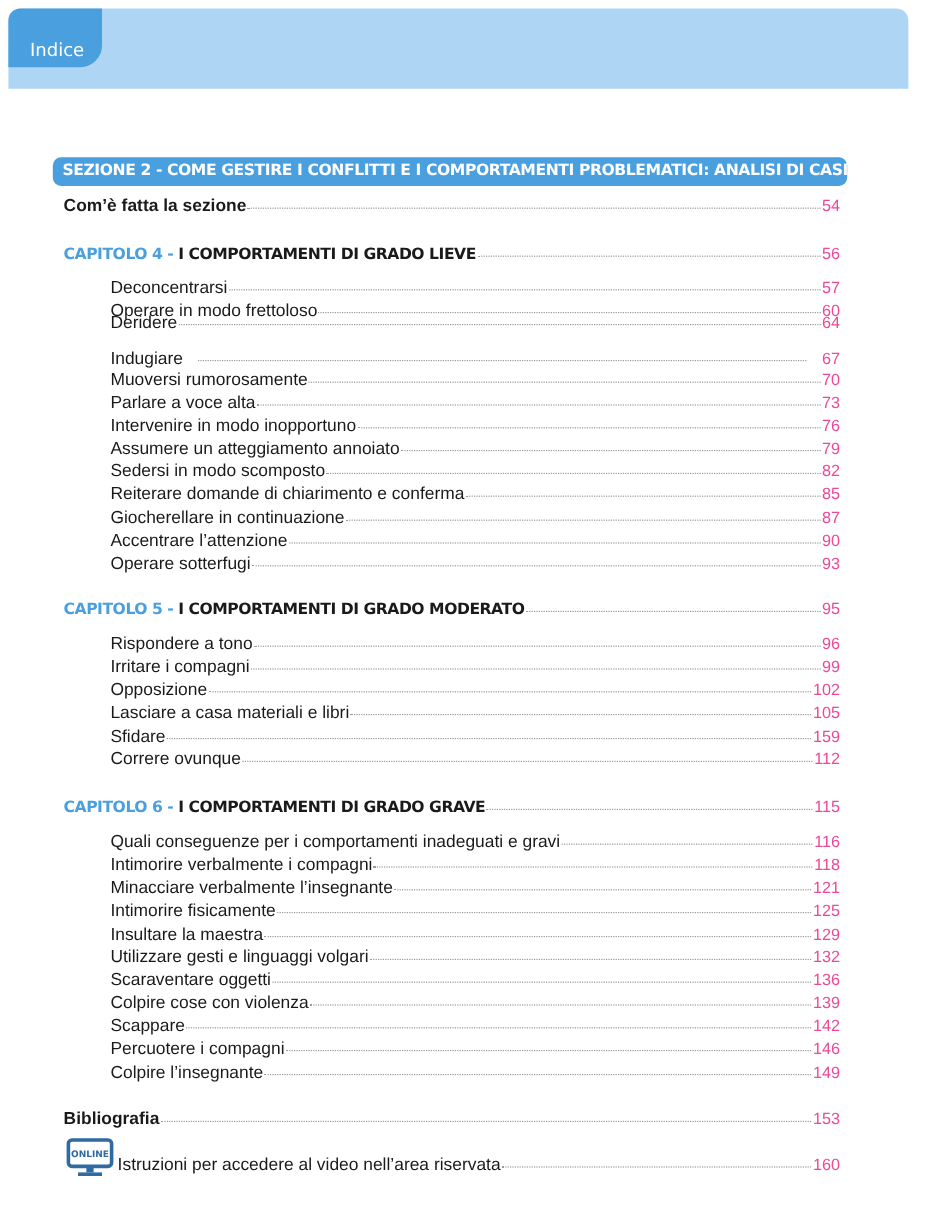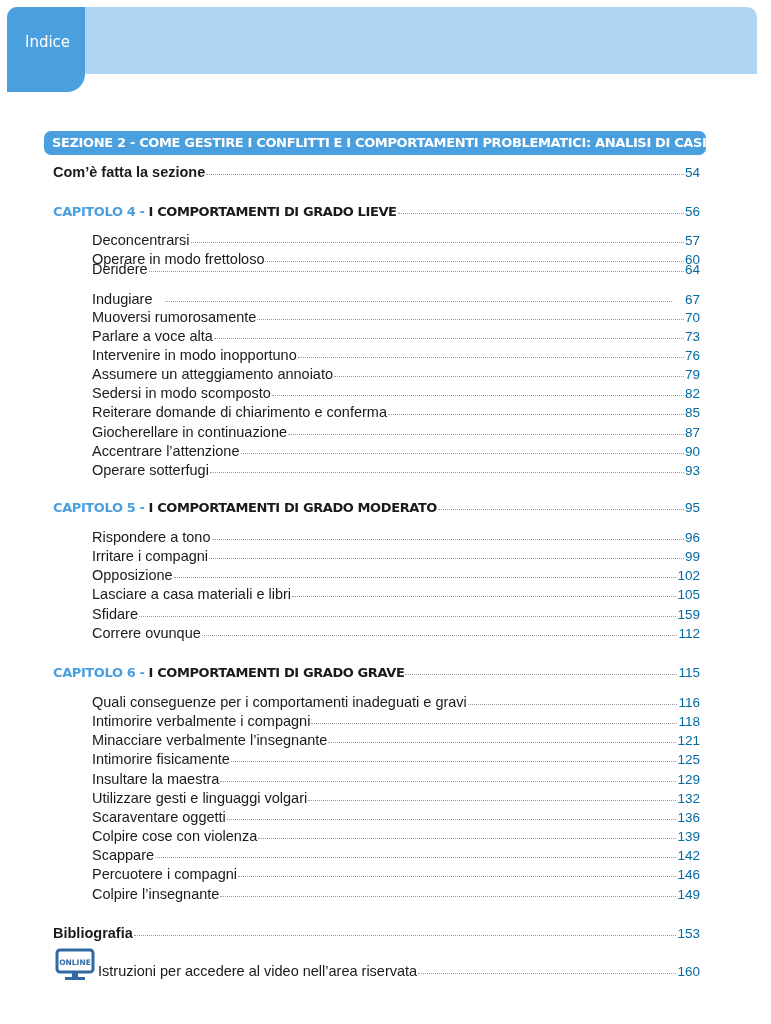--- a/index.html
+++ b/index.html
@@ -1,41 +1,41 @@
 <!DOCTYPE html>
 <html><head>
 <meta charset="utf-8">
 <style>
   html, body { margin: 0; padding: 0; background: #ffffff; }
   body { width: 771px; height: 1024px; position: relative; overflow: hidden;
          font-family: "Liberation Sans", sans-serif; color: #1a1a1a; }
 
   .header-band { position: absolute; left: 7px; top: 7px; width: 750px; height: 67px;
                  background: #aed6f4; border-radius: 10px 10px 0 0; }
-  .header-tab { position: absolute; left: 7px; top: 7px; width: 78px; height: 85px;
+  .header-tab { position: absolute; left: 7px; top: 7px; width: 78px; height: 49px;
                 background: #4a9fdf; border-radius: 10px 0 18px 0; }
   .header-tab span { position: absolute; left: 18px; top: 26px; color: #ffffff;
                      font-size: 15px; font-family: "DejaVu Sans", sans-serif; }
 
   .section-bar { position: absolute; left: 44px; top: 131px; width: 662px; height: 24px;
                  background: #4a9fdf; border-radius: 7px; color: #ffffff;
                  font-family: "DejaVu Sans", sans-serif; font-weight: bold; font-size: 13px;
                  line-height: 24px; padding-left: 8px; box-sizing: border-box;
                  letter-spacing: -0.35px; white-space: nowrap; }
 
   .row { position: absolute; left: 53px; width: 647px; display: flex; align-items: baseline;
          white-space: nowrap; }
   .row.sub { left: 92px; width: 608px; }
   .row .label { font-size: 14.5px; }
   .row.bold .label { font-weight: bold; font-size: 14.5px; }
   .row.chapter .label { font-family: "DejaVu Sans", sans-serif; font-weight: bold;
                         font-size: 13px; letter-spacing: -0.4px; }
   .chap-prefix { color: #4a9fdf; }
   .dots { flex: 1; border-bottom: 1px dotted #9a9a9a; margin: 0 1px; transform: translateY(-2px); }
-  .page { font-size: 13.5px; color: #0369a1; }
+  .page { font-size: 13.5px; color: #ec4899; }
 
   .online-icon { position: absolute; left: 55px; top: 948px; width: 40px; height: 34px; }
 </style>
 </head>
 <body>
 
 <div class="header-band"></div>
 <div class="header-tab">
   <span>Indice</span>
 </div>

